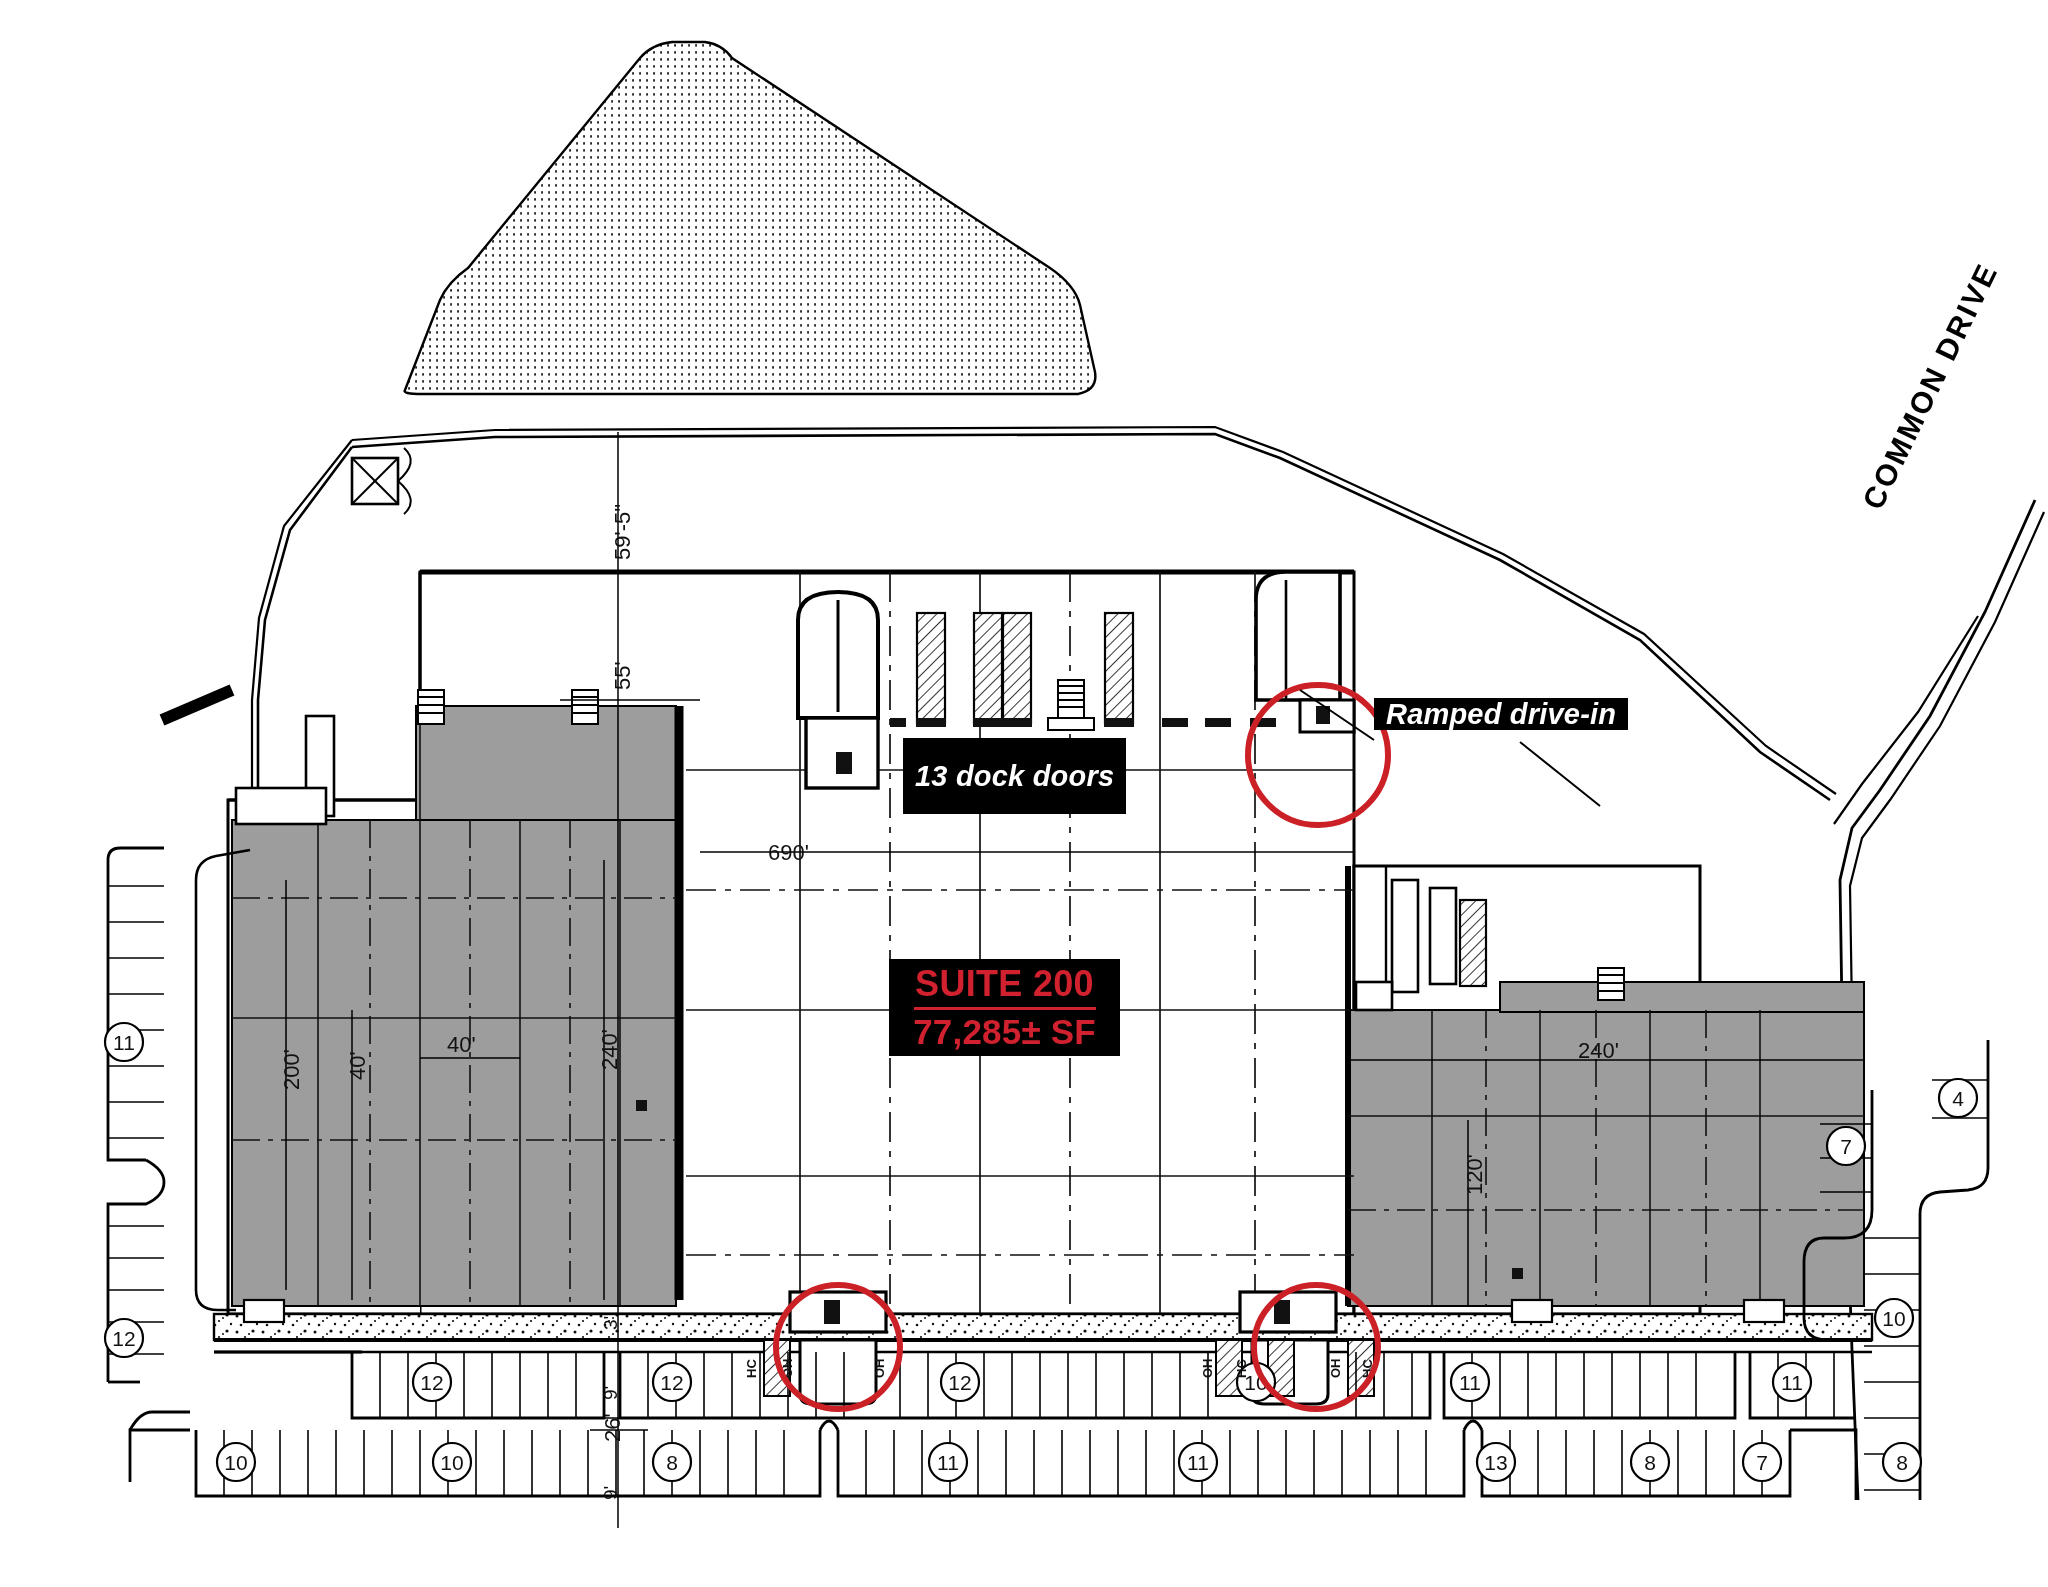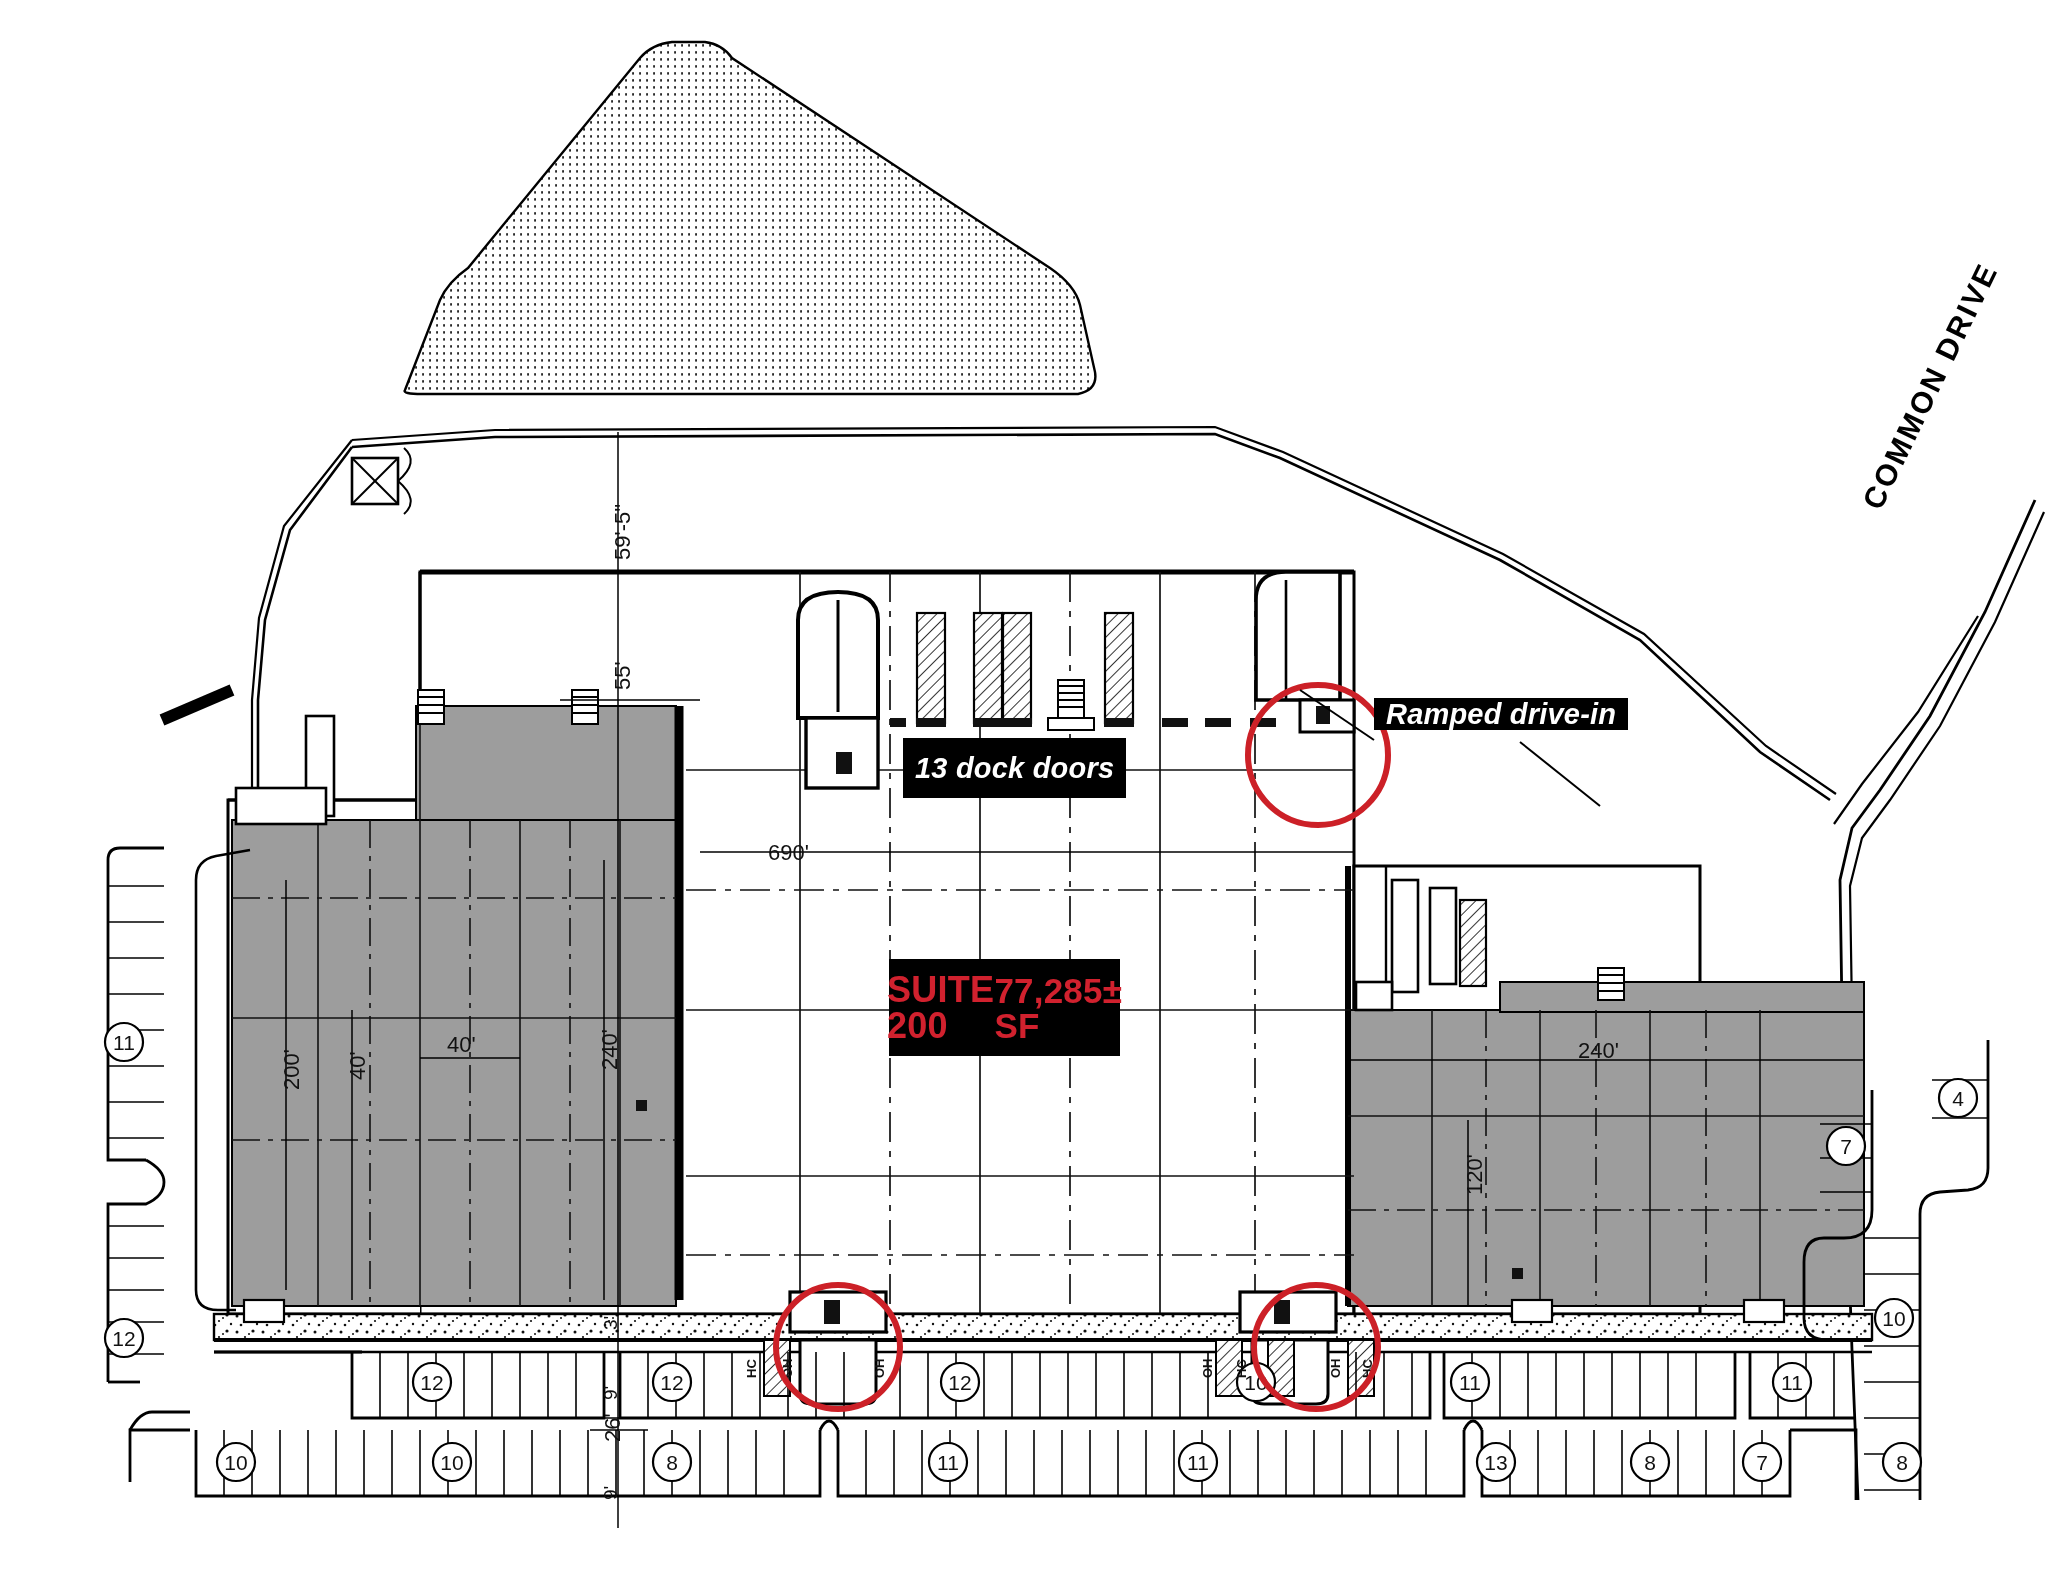--- a/index.html
+++ b/index.html
@@ -9,29 +9,29 @@
   #plan{position:absolute;inset:0;width:2048px;height:1587px;}
 
   
   .tag{
     position:absolute;background:#000;color:#fff;
     font-style:italic;font-weight:700;
     font-family:"Liberation Sans",sans-serif;
     white-space:nowrap;display:flex;align-items:center;
     letter-spacing:.2px;
   }
-  #tag-dock{left:903px;top:738px;height:44px;padding:8px 12px;font-size:29px;}
+  #tag-dock{left:903px;top:738px;height:44px;padding:16px 12px;font-size:29px;}
   #tag-ramp{left:1374px;top:698px;height:32px;padding:0 12px;font-size:29px;}
   #tag-store{left:944px;top:1266px;height:44px;padding:0 12px;font-size:29px;}
 
   
   #suite-box{
     position:absolute;left:889px;top:959px;width:231px;height:97px;
     background:#000;color:#d1212e;
-    display:flex;flex-direction:row;align-items:center;justify-content:center;
+    display:flex;flex-direction:column;align-items:center;justify-content:center;
     font-family:"Liberation Sans",sans-serif;
   }
   #suite-title{font-size:36px;font-weight:700;line-height:1;letter-spacing:.3px;}
   #suite-rule{width:182px;height:3px;background:#d1212e;margin:5px 0 4px 0;}
   #suite-area{font-size:35px;font-weight:700;line-height:1;letter-spacing:.2px;}
 
   
   #common-drive{
     position:absolute;left:1856px;top:500px;
     transform-origin:0 0;transform:rotate(-64deg);

